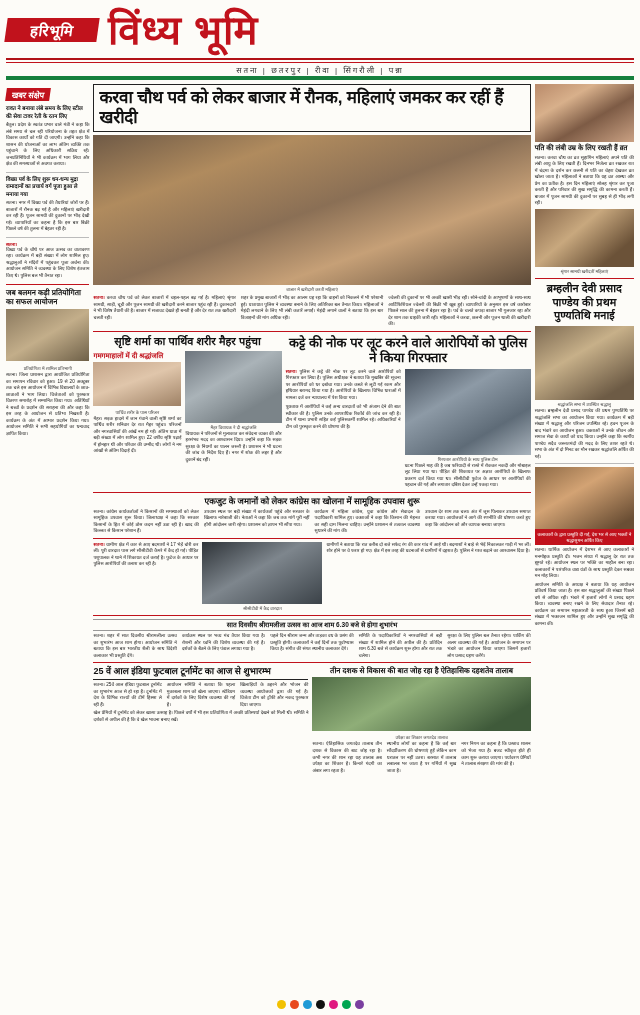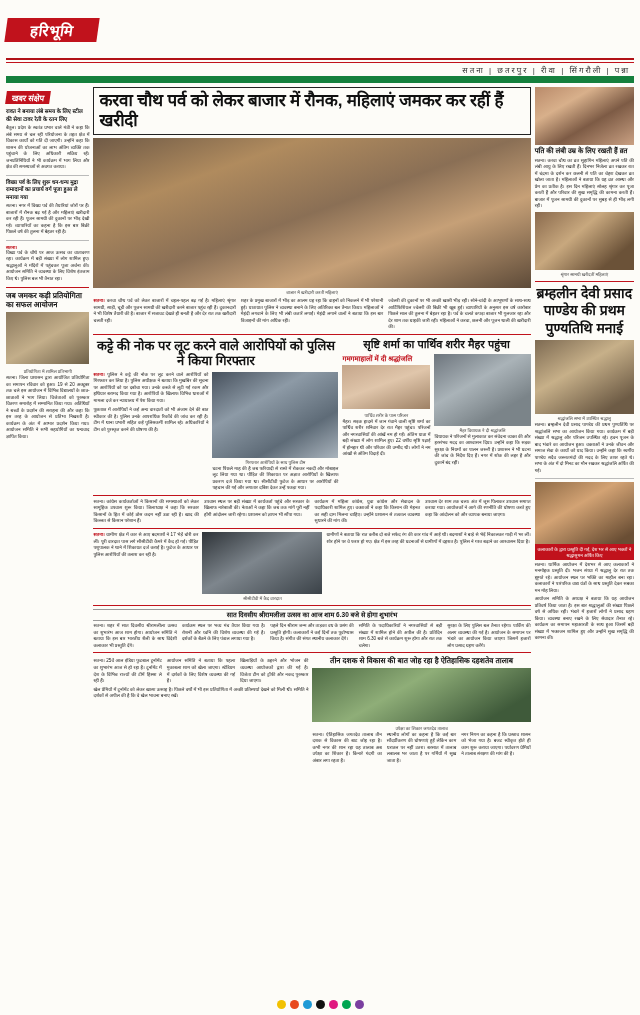--- a/index.html
+++ b/index.html
@@ -27,22 +27,22 @@
   }
   .masthead-right { margin-left:auto; text-align:right; font-size:8px; color:#333; line-height:1.6; }
   .masthead-right .dateline { font-weight:bold; }
   .masthead-right .site { color:#c1121c; font-weight:bold; }
   .pagecircle {
     display:inline-block; width:13px; height:13px; border-radius:50%;
     background:#c1121c; color:#fff; font-size:8px; text-align:center;
     line-height:13px; margin-left:4px; vertical-align:middle;
   }
   .editions {
-    border-top:1px solid #c1121c; border-bottom:7px solid #15803d;
-    margin-top:2px; font-size:8px; text-align:right; padding:1px 4px; letter-spacing:2px;
+    border-top:1px solid #c1121c; border-bottom:4px solid #15803d;
+    margin-top:2px; font-size:8px; text-align:center; padding:1px 4px; letter-spacing:2px;
     color:#333;
   }
 
   
   .body-grid { display:flex; gap:4px; margin-top:4px; }
   .col { }
   .col-left { width:84px; }
   .col-mid { width:440px; }
   .col-right { width:100px; }
 
@@ -95,20 +95,21 @@
 </style>
 </head>
 <body>
 
 <div class="page">
 
   <div class="masthead">
     <div class="logo-box">
       <div class="logo-red">हरिभूमि</div>
     </div>
+    <div class="title-main">विंध्य भूमि</div>
   </div>
   <div class="editions">सतना | छतरपुर | रीवा | सिंगरौली | पन्ना</div>
 
   <div class="body-grid">
 
     <div class="col col-left">
       <div class="kicker">खबर संक्षेप</div>
 
       <div class="block">
         <div class="hl" style="font-size:5.6px">रावत ने बनाया लंबे समय के लिए स्टील की सेवा टावर रेती के रतन लिए</div>
@@ -122,21 +123,21 @@
       </div>
       <div class="rule"></div>
 
       <div class="block">
         <div class="byline">सतना।</div>
         <div class="tiny">विख्य पर्व के चौथे पर आज उत्सव का वातावरण रहा। कार्यक्रम में बड़ी संख्या में लोग शामिल हुए। श्रद्धालुओं ने मंदिरों में पहुंचकर पूजा अर्चना की। आयोजन समिति ने व्यवस्था के लिए विशेष इंतजाम किए थे। पुलिस बल भी तैनात रहा।</div>
       </div>
       <div class="rule-red"></div>
 
       <div class="block">
-        <div class="head-sm" style="font-size:7.5px">जब जमकर कड़ी प्रतियोगिता का सफल आयोजन</div>
+        <div class="head-sm" style="font-size:7.5px">जब बलमन कड़ी प्रतियोगिता का सफल आयोजन</div>
         <div class="photo small1" style="height:52px;margin:3px 0"></div>
         <div class="cap">प्रतियोगिता में शामिल प्रतिभागी</div>
         <div class="tiny">सतना। जिला प्रशासन द्वारा आयोजित प्रतियोगिता का समापन रविवार को हुआ। 19 से 20 अक्टूबर तक चले इस आयोजन में विभिन्न विद्यालयों के छात्र-छात्राओं ने भाग लिया। विजेताओं को पुरस्कार वितरण समारोह में सम्मानित किया गया। अतिथियों ने बच्चों के प्रदर्शन की सराहना की और कहा कि इस तरह के आयोजन से प्रतिभा निखरती है। कार्यक्रम के अंत में आभार प्रदर्शन किया गया। आयोजन समिति ने सभी सहयोगियों का धन्यवाद ज्ञापित किया।</div>
       </div>
     </div>
 
     <div class="col col-mid">
 
       <div class="flexrow">
         <div style="flex:1">
@@ -150,58 +151,59 @@
               <span>करवा चौथ पर्व को लेकर बाजारों में चहल-पहल बढ़ गई है। महिलाएं श्रृंगार सामग्री, साड़ी, चूड़ी और पूजन सामग्री की खरीदारी करने बाजार पहुंच रही हैं। दुकानदारों ने भी विशेष तैयारी की है। बाजार में सजावट देखते ही बनती है और देर रात तक खरीदारी चलती रही।</span></div>
             <div class="tiny">शहर के प्रमुख बाजारों में भीड़ का आलम यह रहा कि वाहनों को निकलने में भी परेशानी हुई। यातायात पुलिस ने व्यवस्था बनाने के लिए अतिरिक्त बल तैनात किया। महिलाओं ने मेहंदी लगवाने के लिए भी लंबी कतारें लगाईं। मेहंदी लगाने वालों ने बताया कि इस बार डिजाइनों की मांग अधिक रही।</div>
             <div class="tiny">ज्वेलरी की दुकानों पर भी अच्छी खासी भीड़ रही। सोने-चांदी के आभूषणों के साथ-साथ आर्टिफिशियल ज्वेलरी की बिक्री भी खूब हुई। व्यापारियों के अनुसार इस वर्ष कारोबार पिछले साल की तुलना में बेहतर रहा है। पर्व के चलते कपड़ा बाजार भी गुलजार रहा और देर शाम तक ग्राहकी जारी रही। महिलाओं ने करवा, छलनी और पूजन थाली की खरीदारी की।</div>
           </div>
         </div>
       </div>
 
       <div class="rule-red"></div>
 
       <div class="flexrow">
-
-        <div style="width:245px">
-          <div class="head-lg center">कट्टे की नोक पर लूट करने वाले आरोपियों को पुलिस ने किया गिरफ्तार</div>
-          <div class="flexrow" style="margin-top:3px">
-            <div style="width:115px">
-              <div class="tiny"><span class="byline">सतना।</span>
-                <span>पुलिस ने कट्टे की नोक पर लूट करने वाले आरोपियों को गिरफ्तार कर लिया है। पुलिस अधीक्षक ने बताया कि मुखबिर की सूचना पर आरोपियों को धर दबोचा गया। उनके कब्जे से लूटी गई रकम और हथियार बरामद किया गया है। आरोपियों के खिलाफ विभिन्न धाराओं में मामला दर्ज कर न्यायालय में पेश किया गया।</span></div>
-              <div class="tiny" style="margin-top:3px">पूछताछ में आरोपियों ने कई अन्य वारदातों को भी अंजाम देने की बात स्वीकार की है। पुलिस उनके आपराधिक रिकॉर्ड की जांच कर रही है। टीम में थाना प्रभारी सहित कई पुलिसकर्मी शामिल रहे। अधिकारियों ने टीम को पुरस्कृत करने की घोषणा की है।</div>
-            </div>
-            <div style="flex:1">
-              <div class="photo police" style="height:86px"></div>
-              <div class="cap">गिरफ्तार आरोपियों के साथ पुलिस टीम</div>
-              <div class="tiny">घटना पिछले माह की है जब फरियादी से रास्ते में रोककर नकदी और मोबाइल लूट लिया गया था। पीड़ित की शिकायत पर अज्ञात आरोपियों के खिलाफ प्रकरण दर्ज किया गया था। सीसीटीवी फुटेज के आधार पर आरोपियों की पहचान की गई और लगातार दबिश देकर उन्हें पकड़ा गया।</div>
-            </div>
-          </div>
-        </div>
 
         <div style="flex:1">
           <div class="head-md center">सृष्टि शर्मा का पार्थिव शरीर मैहर पहुंचा</div>
           <div class="flexrow" style="margin-top:3px">
             <div style="width:88px">
               <div class="sub-red">गमगमाहालों में दी श्रद्धांजलि</div>
               <div class="photo portrait" style="height:44px;margin:2px 0"></div>
               <div class="cap">पार्थिव शरीर के पास परिजन</div>
               <div class="tiny">मैहर। सड़क हादसे में जान गंवाने वाली सृष्टि शर्मा का पार्थिव शरीर शनिवार देर रात मैहर पहुंचा। परिजनों और नगरवासियों की आंखें नम हो गईं। अंतिम यात्रा में बड़ी संख्या में लोग शामिल हुए। 22 वर्षीय सृष्टि पढ़ाई में होनहार थी और परिवार की उम्मीद थी। लोगों ने नम आंखों से अंतिम विदाई दी।</div>
             </div>
             <div style="flex:1">
               <div class="photo crowd" style="height:72px"></div>
               <div class="cap">मैहर विधायक ने दी श्रद्धांजलि</div>
               <div class="tiny">विधायक ने परिजनों से मुलाकात कर संवेदना व्यक्त की और हरसंभव मदद का आश्वासन दिया। उन्होंने कहा कि सड़क सुरक्षा के नियमों का पालन जरूरी है। प्रशासन ने भी घटना की जांच के निर्देश दिए हैं। नगर में शोक की लहर है और दुकानें बंद रहीं।</div>
             </div>
           </div>
         </div>
+
+        <div style="width:245px">
+          <div class="head-lg center">कट्टे की नोक पर लूट करने वाले आरोपियों को पुलिस ने किया गिरफ्तार</div>
+          <div class="flexrow" style="margin-top:3px">
+            <div style="width:115px">
+              <div class="tiny"><span class="byline">सतना।</span>
+                <span>पुलिस ने कट्टे की नोक पर लूट करने वाले आरोपियों को गिरफ्तार कर लिया है। पुलिस अधीक्षक ने बताया कि मुखबिर की सूचना पर आरोपियों को धर दबोचा गया। उनके कब्जे से लूटी गई रकम और हथियार बरामद किया गया है। आरोपियों के खिलाफ विभिन्न धाराओं में मामला दर्ज कर न्यायालय में पेश किया गया।</span></div>
+              <div class="tiny" style="margin-top:3px">पूछताछ में आरोपियों ने कई अन्य वारदातों को भी अंजाम देने की बात स्वीकार की है। पुलिस उनके आपराधिक रिकॉर्ड की जांच कर रही है। टीम में थाना प्रभारी सहित कई पुलिसकर्मी शामिल रहे। अधिकारियों ने टीम को पुरस्कृत करने की घोषणा की है।</div>
+            </div>
+            <div style="flex:1">
+              <div class="photo police" style="height:86px"></div>
+              <div class="cap">गिरफ्तार आरोपियों के साथ पुलिस टीम</div>
+              <div class="tiny">घटना पिछले माह की है जब फरियादी से रास्ते में रोककर नकदी और मोबाइल लूट लिया गया था। पीड़ित की शिकायत पर अज्ञात आरोपियों के खिलाफ प्रकरण दर्ज किया गया था। सीसीटीवी फुटेज के आधार पर आरोपियों की पहचान की गई और लगातार दबिश देकर उन्हें पकड़ा गया।</div>
+            </div>
+          </div>
+        </div>
       </div>
 
       <div class="rule-red"></div>
 
       <div>
+        <div class="head-sm center">एकजुट के जमानों को लेकर कांग्रेस का खोलना में सामूहिक उपवास शुरू</div>
         <div class="cols4" style="margin-top:2px">
           <div class="tiny">सतना। कांग्रेस कार्यकर्ताओं ने किसानों की समस्याओं को लेकर सामूहिक उपवास शुरू किया। जिलाध्यक्ष ने कहा कि सरकार किसानों के हित में कोई ठोस कदम नहीं उठा रही है। खाद की किल्लत से किसान परेशान हैं।</div>
           <div class="tiny">उपवास स्थल पर बड़ी संख्या में कार्यकर्ता पहुंचे और सरकार के खिलाफ नारेबाजी की। नेताओं ने कहा कि जब तक मांगें पूरी नहीं होंगी आंदोलन जारी रहेगा। प्रशासन को ज्ञापन भी सौंपा गया।</div>
           <div class="tiny">कार्यक्रम में महिला कांग्रेस, युवा कांग्रेस और सेवादल के पदाधिकारी शामिल हुए। वक्ताओं ने कहा कि किसान की मेहनत का सही दाम मिलना चाहिए। उन्होंने प्रशासन से तत्काल व्यवस्था सुधारने की मांग की।</div>
           <div class="tiny">उपवास देर शाम तक चला। अंत में जूस पिलाकर उपवास समाप्त कराया गया। आयोजकों ने आगे की रणनीति की घोषणा करते हुए कहा कि आंदोलन को और व्यापक बनाया जाएगा।</div>
         </div>
       </div>
 
       <div class="rule-red"></div>
 
@@ -231,20 +233,21 @@
           <div class="tiny">पहले दिन श्रीराम जन्म और ताड़का वध के प्रसंग की प्रस्तुति होगी। कलाकारों ने कई दिनों तक पूर्वाभ्यास किया है। संगीत की संगत स्थानीय कलाकार देंगे।</div>
           <div class="tiny">समिति के पदाधिकारियों ने नगरवासियों से बड़ी संख्या में शामिल होने की अपील की है। प्रतिदिन शाम 6.30 बजे से कार्यक्रम शुरू होगा और रात तक चलेगा।</div>
           <div class="tiny">सुरक्षा के लिए पुलिस बल तैनात रहेगा। पार्किंग की अलग व्यवस्था की गई है। आयोजन के समापन पर भंडारे का आयोजन किया जाएगा जिसमें हजारों लोग प्रसाद ग्रहण करेंगे।</div>
         </div>
       </div>
 
       <div class="rule-red"></div>
 
       <div class="flexrow">
         <div style="width:215px">
+          <div class="head-sm" style="font-size:9px;border-bottom:1px solid #222;padding-bottom:2px">25 वें आल इंडिया फुटबाल टूर्नामेंट का आज से शुभारम्भ</div>
           <div class="cols3" style="margin-top:2px">
             <div class="tiny">सतना। 25वें आल इंडिया फुटबाल टूर्नामेंट का शुभारंभ आज से हो रहा है। टूर्नामेंट में देश के विभिन्न राज्यों की टीमें हिस्सा ले रही हैं।</div>
             <div class="tiny">आयोजन समिति ने बताया कि पहला मुकाबला शाम को खेला जाएगा। स्टेडियम में दर्शकों के लिए विशेष व्यवस्था की गई है।</div>
             <div class="tiny">खिलाड़ियों के ठहरने और भोजन की व्यवस्था आयोजकों द्वारा की गई है। विजेता टीम को ट्रॉफी और नकद पुरस्कार दिया जाएगा।</div>
           </div>
           <div class="tiny" style="margin-top:2px">खेल प्रेमियों में टूर्नामेंट को लेकर खासा उत्साह है। पिछले वर्षों में भी इस प्रतियोगिता में अच्छी प्रतिस्पर्धा देखने को मिली थी। समिति ने दर्शकों से अपील की है कि वे खेल भावना बनाए रखें।</div>
         </div>
         <div style="flex:1">
           <div class="head-sm center" style="font-size:7.5px">तीन दशक से विकास की बात जोह रहा है ऐतिहासिक दहशतेव तालाब</div>
           <div class="photo pond" style="height:54px;margin:2px 0"></div>
@@ -262,21 +265,21 @@
     <div class="col col-right">
 
       <div class="photo women" style="height:58px"></div>
       <div class="head-sm" style="font-size:7px;margin-top:2px">पति की लंबी उम्र के लिए रखती हैं व्रत</div>
       <div class="tiny" style="margin-top:2px">सतना। करवा चौथ का व्रत सुहागिन महिलाएं अपने पति की लंबी आयु के लिए रखती हैं। दिनभर निर्जला व्रत रखकर रात में चंद्रमा के दर्शन कर छलनी से पति का चेहरा देखकर व्रत खोला जाता है। महिलाओं ने बताया कि यह व्रत आस्था और प्रेम का प्रतीक है। इस दिन महिलाएं सोलह श्रृंगार कर पूजा करती हैं और परिवार की सुख समृद्धि की कामना करती हैं। बाजार में पूजन सामग्री की दुकानों पर सुबह से ही भीड़ लगी रही।</div>
       <div class="photo shop" style="height:58px;margin-top:2px"></div>
       <div class="cap">श्रृंगार सामग्री खरीदतीं महिलाएं</div>
 
       <div class="rule-red"></div>
 
-      <div class="head-sm center" style="font-size:14px">ब्रम्हलीन देवी प्रसाद पाण्डेय की प्रथम पुण्यतिथि मनाई</div>
+      <div class="head-sm center" style="font-size:11px">ब्रम्हलीन देवी प्रसाद पाण्डेय की प्रथम पुण्यतिथि मनाई</div>
       <div class="photo ritual" style="height:74px;margin-top:3px"></div>
       <div class="cap">श्रद्धांजलि सभा में उपस्थित श्रद्धालु</div>
       <div class="tiny">सतना। ब्रम्हलीन देवी प्रसाद पाण्डेय की प्रथम पुण्यतिथि पर श्रद्धांजलि सभा का आयोजन किया गया। कार्यक्रम में बड़ी संख्या में श्रद्धालु और परिजन उपस्थित रहे। हवन पूजन के बाद भंडारे का आयोजन हुआ। वक्ताओं ने उनके जीवन और समाज सेवा के कार्यों को याद किया। उन्होंने कहा कि स्वर्गीय पाण्डेय सदैव जरूरतमंदों की मदद के लिए तत्पर रहते थे। सभा के अंत में दो मिनट का मौन रखकर श्रद्धांजलि अर्पित की गई।</div>
 
       <div class="rule"></div>
 
       <div class="photo dance" style="height:62px"></div>
       <div class="cap" style="background:#c1121c;color:#fff;padding:2px;font-size:4.6px">कलाकारों के द्वारा प्रस्तुति दी गई, देश भर से आए भक्तों ने श्रद्धासुमन अर्पित किए</div>
       <div class="tiny" style="margin-top:2px">सतना। धार्मिक आयोजन में देशभर से आए कलाकारों ने मनमोहक प्रस्तुति दी। भजन संध्या में श्रद्धालु देर रात तक झूमते रहे। आयोजन स्थल पर भक्ति का माहौल बना रहा। कलाकारों ने पारंपरिक वाद्य यंत्रों के साथ प्रस्तुति देकर सबका मन मोह लिया।</div>
       <div class="tiny" style="margin-top:2px">आयोजन समिति के अध्यक्ष ने बताया कि यह आयोजन प्रतिवर्ष किया जाता है। इस बार श्रद्धालुओं की संख्या पिछले वर्ष से अधिक रही। भंडारे में हजारों लोगों ने प्रसाद ग्रहण किया। व्यवस्था बनाए रखने के लिए सेवादार तैनात रहे। कार्यक्रम का समापन महाआरती के साथ हुआ जिसमें बड़ी संख्या में भक्तजन शामिल हुए और उन्होंने सुख समृद्धि की कामना की।</div>

